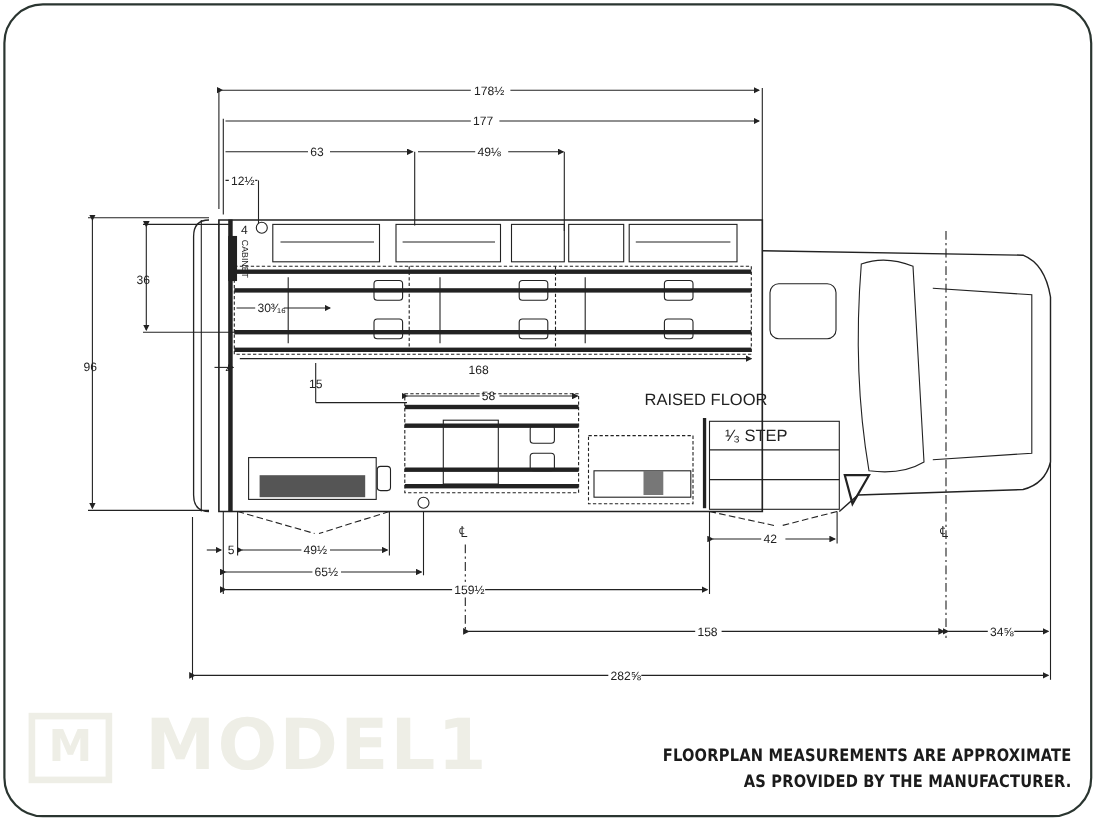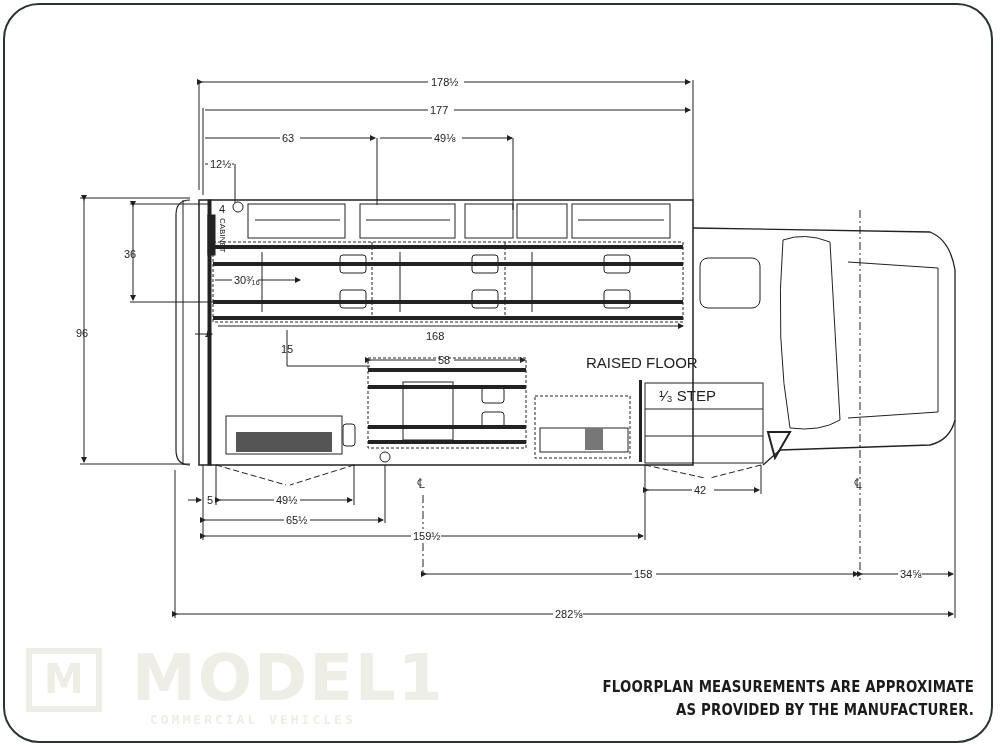--- a/index.html
+++ b/index.html
@@ -194,19 +194,18 @@
     <text class="dim" x="417" y="488" stroke="none" style="font-size:14px">℄</text>
     <text class="dim" x="854" y="488" stroke="none" style="font-size:14px">℄</text>
   </g>
 </svg>
 
 <div class="logo">
   <div class="logo-badge">
       <span>M</span>
     </div>
   <div class="logo-word">MODEL1</div>
-  <div class="logo-sub">COMMERCIAL VEHICLES</div>
 </div>
 
 <div class="note">
   <div>FLOORPLAN MEASUREMENTS ARE APPROXIMATE</div>
   <div>AS PROVIDED BY THE MANUFACTURER.</div>
 </div>
 
 </body></html>

